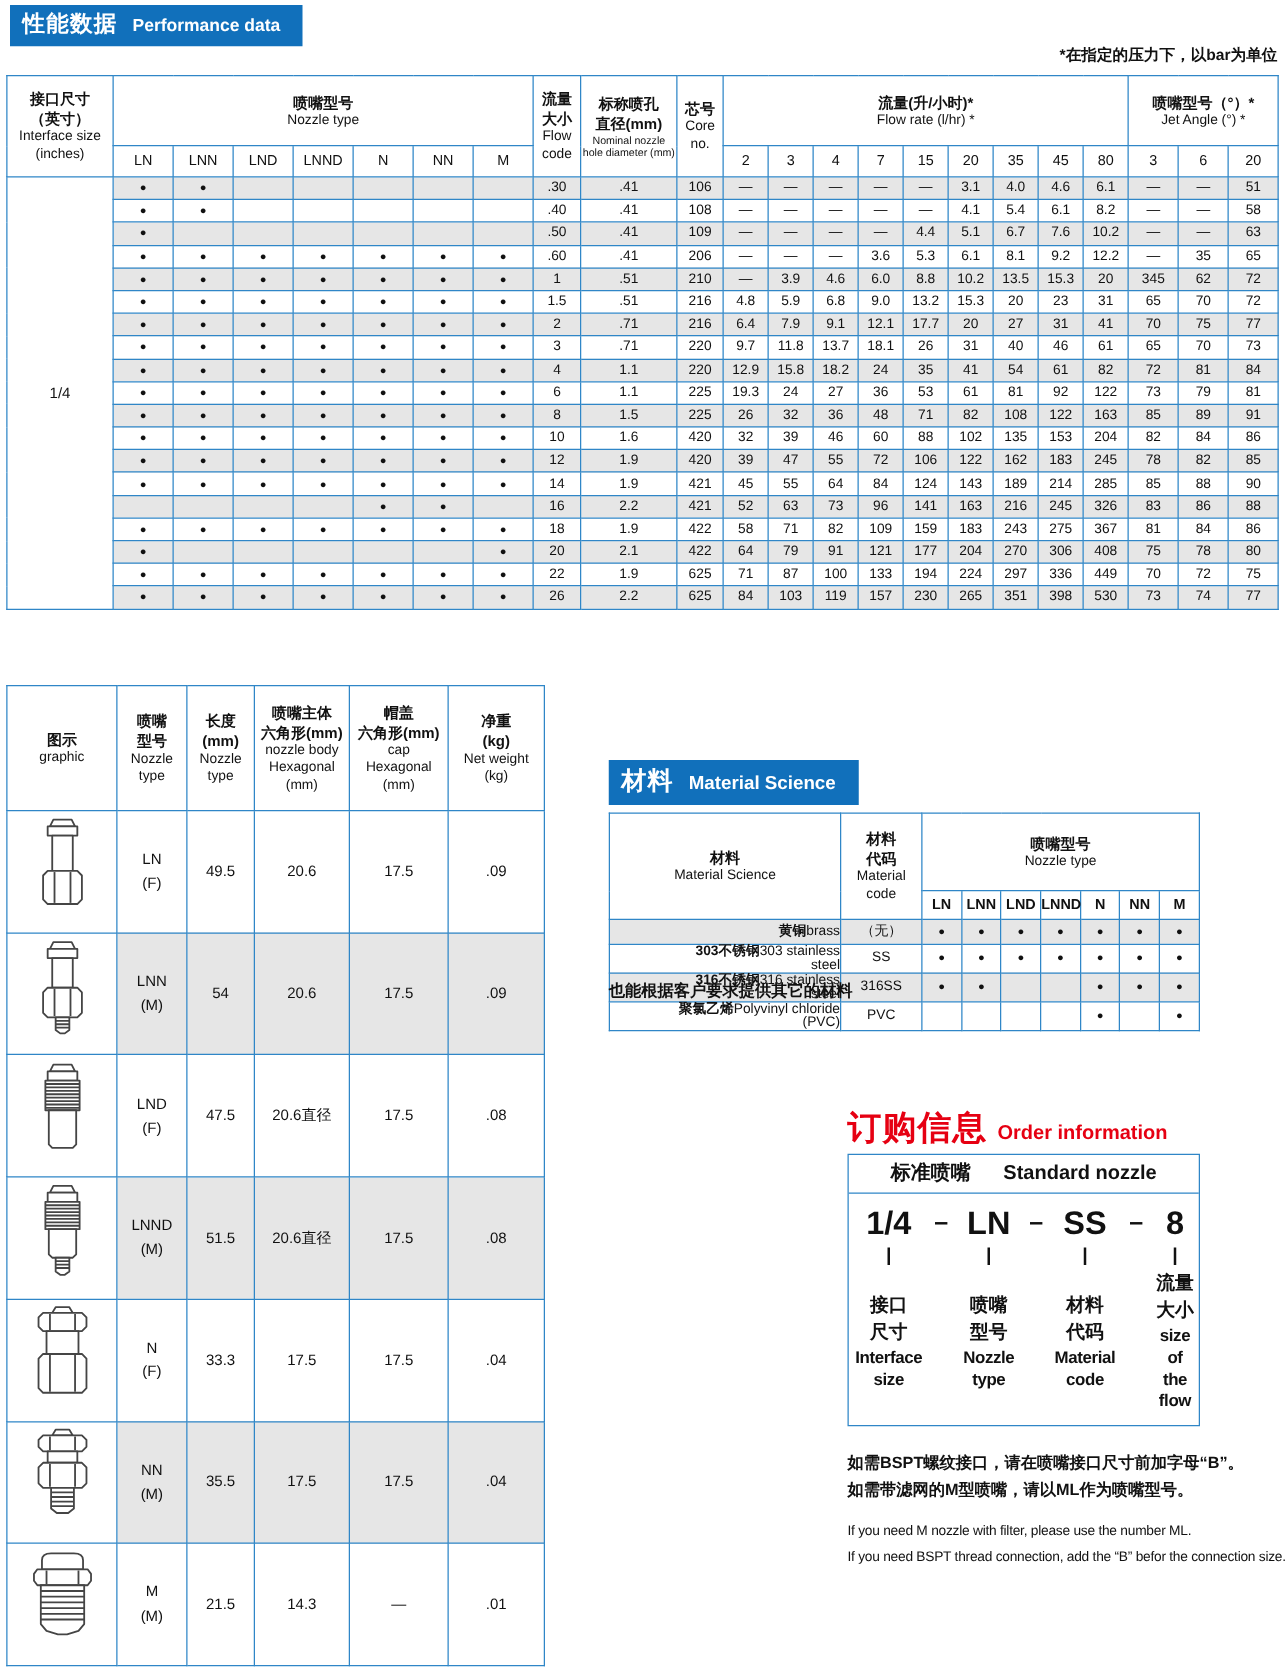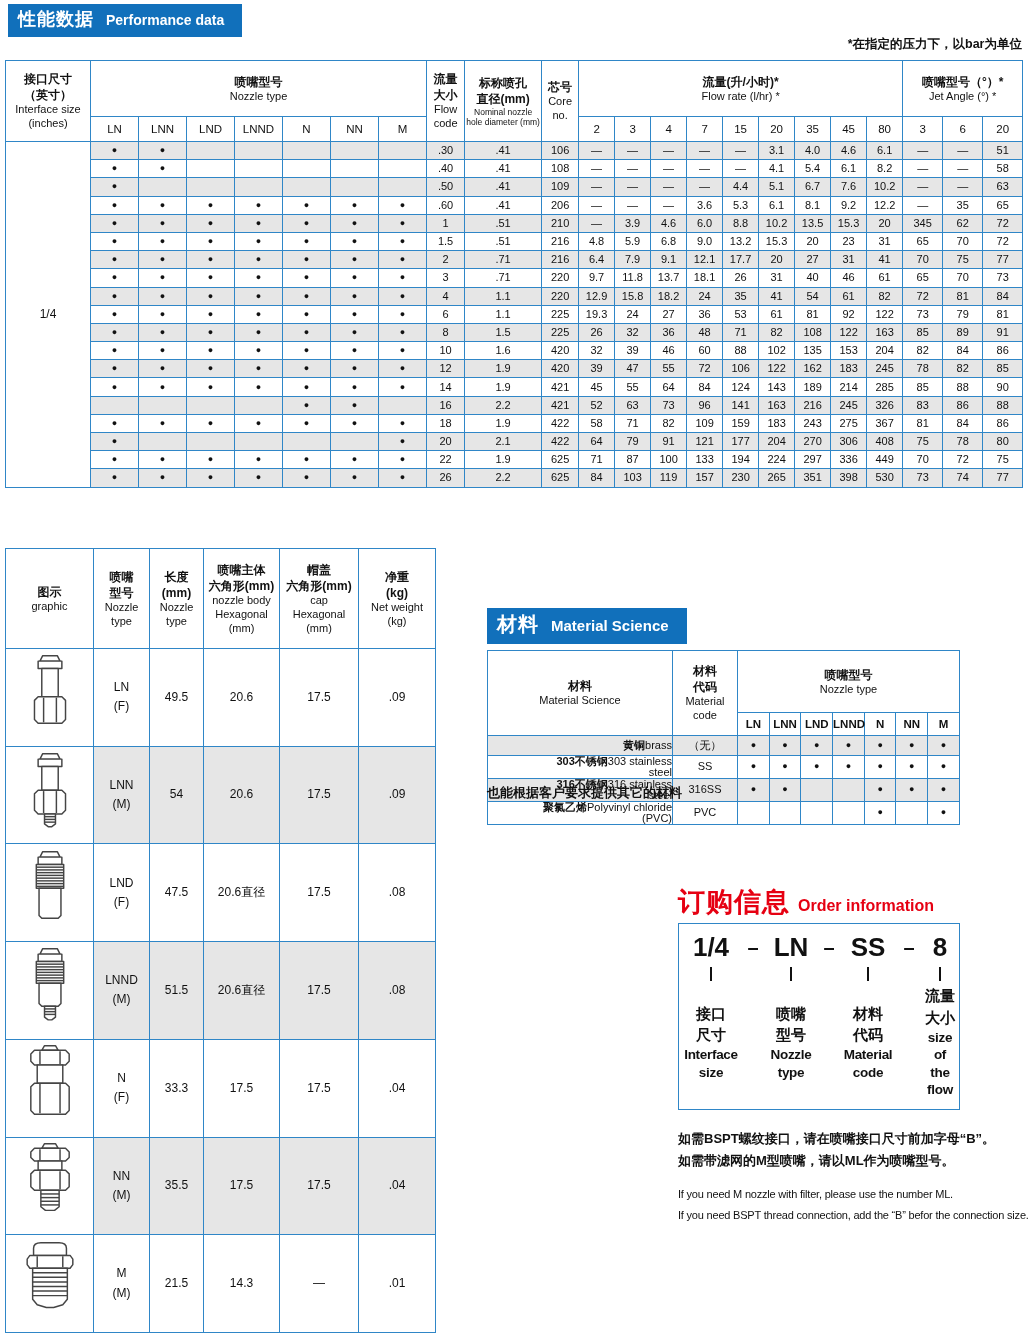--- a/index.html
+++ b/index.html
@@ -960,20 +960,24 @@
   </table>
 </div>
 <div id="material-note">也能根据客户要求提供其它的材料</div>
 
 <div id="order-wrap">
   <div id="order-title">
     <span class="ocn">订购信息</span>
     <span class="oen">Order information</span>
   </div>
   <div id="order-box">
+    <div id="order-box-header">
+      <span>标准喷嘴</span>
+      <span>Standard nozzle</span>
+    </div>
     <div id="order-code-row" class="order-grid">
         <span class="code">1/4</span>
         <span class="dash">–</span>
         <span class="code">LN</span>
         <span class="dash">–</span>
         <span class="code">SS</span>
         <span class="dash">–</span>
         <span class="code">8</span>
       </div>
     <div id="order-pipe-row" class="order-grid">

